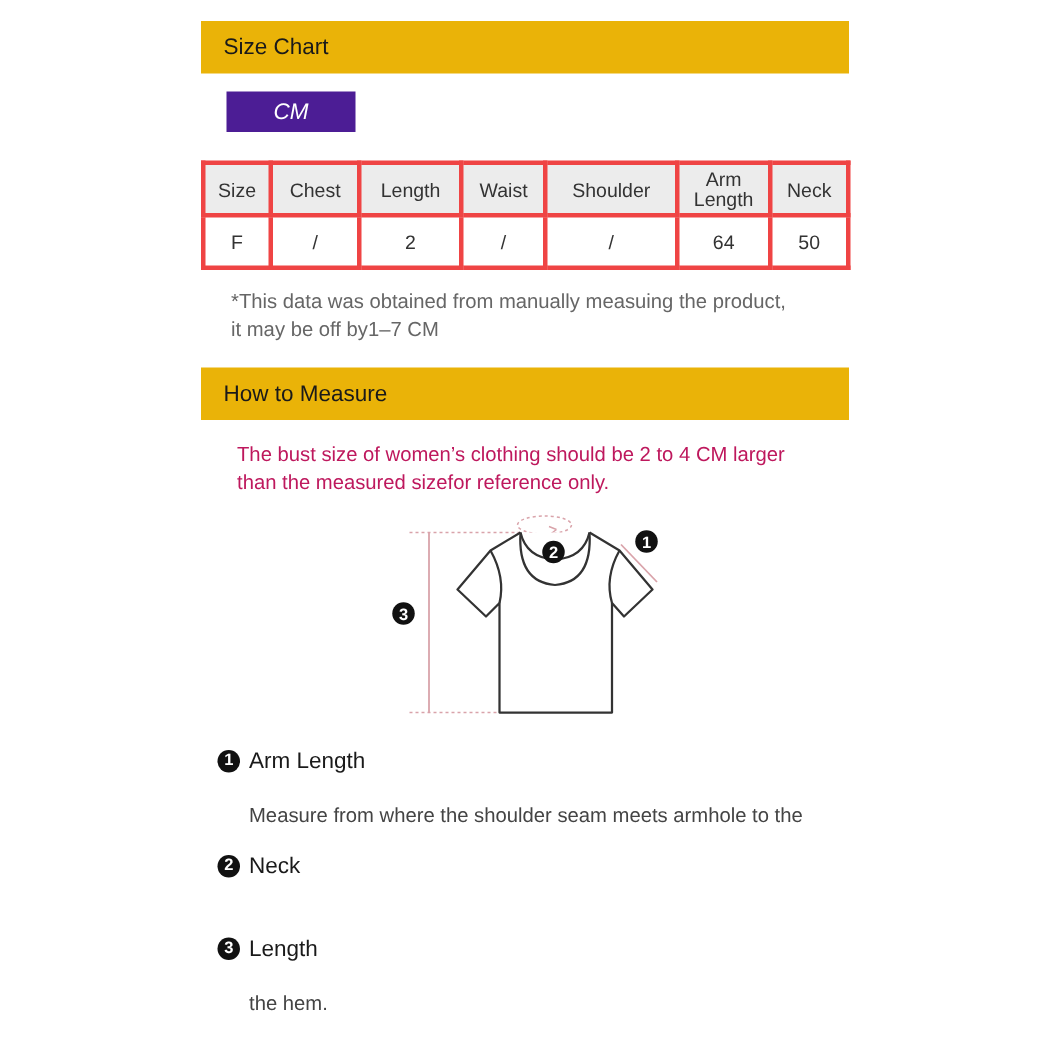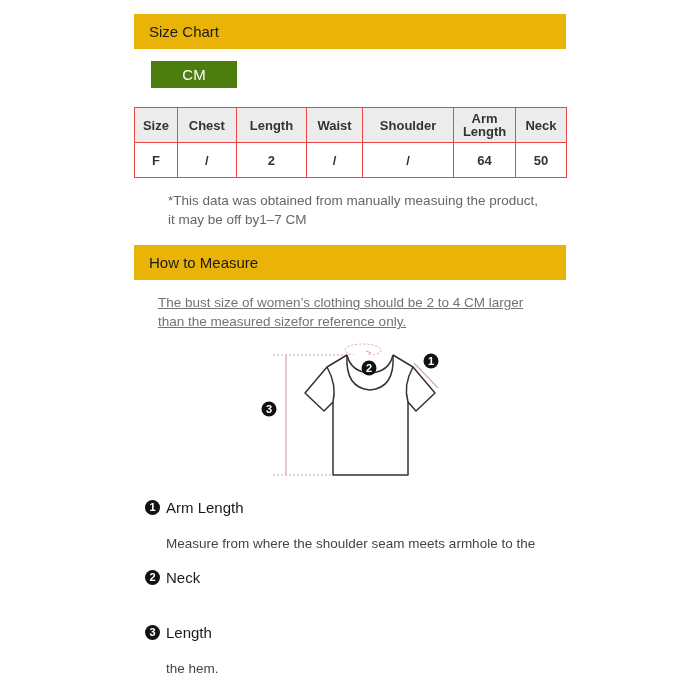--- a/index.html
+++ b/index.html
@@ -9,40 +9,40 @@
     .section-header {
       position: absolute; left: 134px; width: 432px; height: 35px;
       background: #eab308; font-size: 15px; color: #1a1a1a;
       padding-left: 15px; line-height: 35px;
     }
     #hdr-size { top: 14px; }
     #hdr-measure { top: 245px; }
 
     .unit-tab {
       position: absolute; left: 151px; top: 61px; width: 86px; height: 27px;
-      background: #4d7c0f; color: #fff; font-size: 15px; text-align: center; line-height: 27px;
+      background: #4c1d95; color: #fff; font-size: 15px; text-align: center; line-height: 27px; font-style: italic;
     }
 
     table.size-table {
       position: absolute; left: 134px; top: 107px; width: 433px;
       border-collapse: collapse; font-size: 13px; color: #333;
     }
     table.size-table th, table.size-table td {
-      border: 1px solid #ef4444; text-align: center; font-weight: bold;
+      border: 3px solid #ef4444; text-align: center; font-weight: normal;
     }
     table.size-table th { background: #ececec; height: 35px; line-height: 13px; }
     table.size-table td { background: #fff; height: 35px; }
 
     .note {
       position: absolute; left: 154px; top: 191px; width: 410px;
-      font-size: 13.5px; color: #666; line-height: 19px; margin-left: 14px;
+      font-size: 13.5px; color: #666; line-height: 19px;
     }
     .intro {
       position: absolute; left: 158px; top: 293px; width: 410px;
-      font-size: 13.5px; color: #737373; line-height: 19px; text-decoration: underline;
+      font-size: 13.5px; color: #be185d; line-height: 19px;
     }
 
     .diagram { position: absolute; left: 255px; top: 340px; width: 200px; height: 145px; }
 
     .badge {
       display: inline-block; width: 15px; height: 15px; border-radius: 50%;
       background: #111; color: #fff; font-size: 11px; font-weight: bold;
       text-align: center; line-height: 15px; vertical-align: middle;
     }
 

